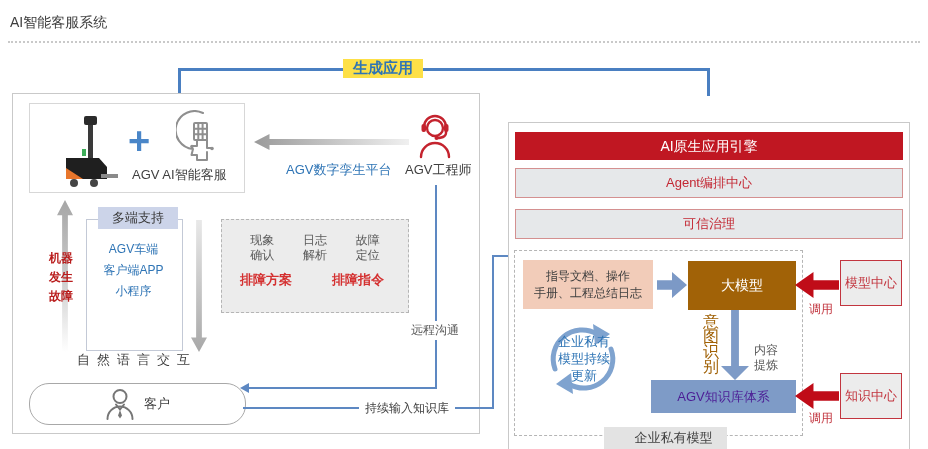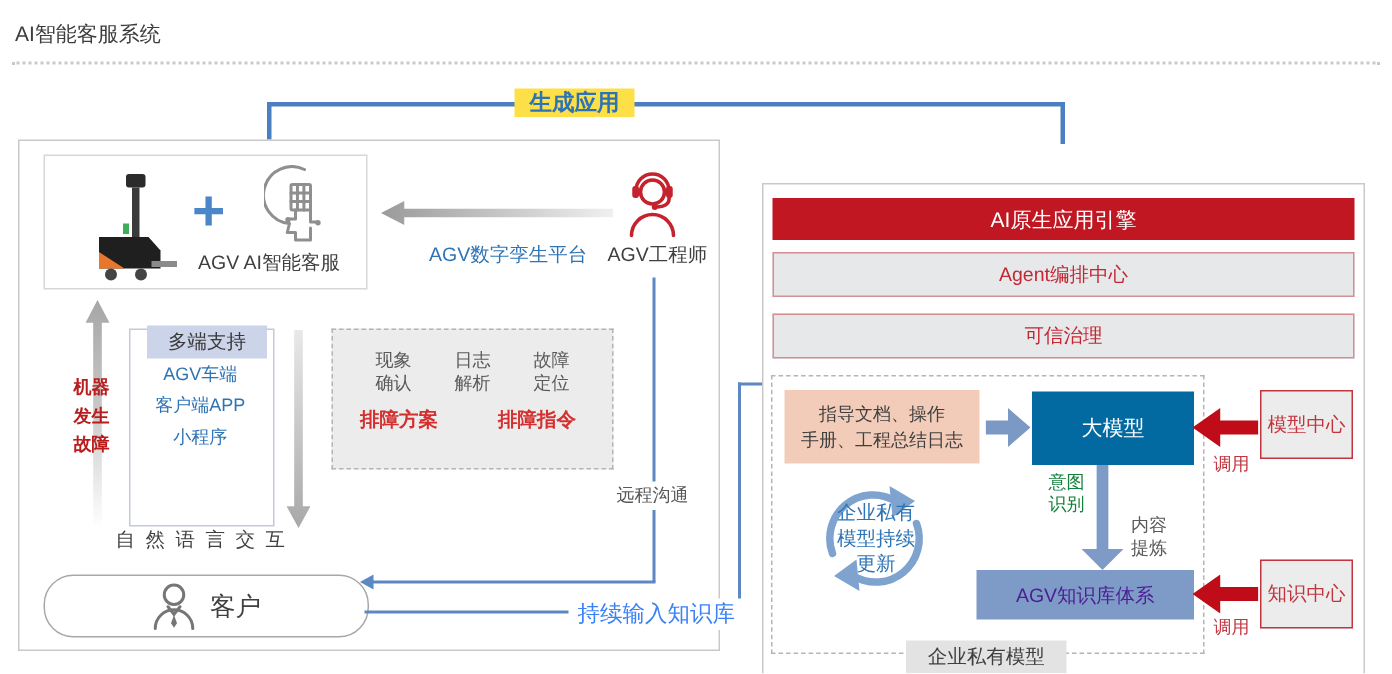--- a/index.html
+++ b/index.html
@@ -39,69 +39,69 @@
   .twin-label{left:273px;top:67px;font-size:13px;color:#2e74b5;}
   .engineer-icon{left:402px;top:18px;}
   .engineer-label{left:392px;top:67px;font-size:13px;color:#3f3f3f;}
 
   .arrow-up-gray{left:44px;top:106px;width:16px;height:152px;
     background:linear-gradient(to bottom,#a6a6a6 0%,#c6c6c6 45%,rgba(225,225,225,0) 100%);
     clip-path:polygon(50% 0,100% 10%,68% 10%,68% 100%,32% 100%,32% 10%,0 10%);}
   .fault-text{left:26px;top:155px;width:44px;font-size:12px;font-weight:bold;color:#b91c1c;line-height:19px;text-align:center;}
 
   .multi-box{left:73px;top:125px;width:95px;height:130px;border:1px solid #c3c9d6;background:#fff;}
-  .multi-header{left:85px;top:113px;width:80px;height:22px;background:#ccd4e9;font-size:13px;color:#3a3a3a;line-height:22px;text-align:center;margin-top:10px;}
+  .multi-header{left:85px;top:113px;width:80px;height:22px;background:#ccd4e9;font-size:13px;color:#3a3a3a;line-height:22px;text-align:center;}
   .multi-items{left:73px;top:148px;width:95px;text-align:center;font-size:12px;color:#2e74b5;line-height:15px;}
   .multi-items .mi{margin-bottom:6px;text-align:center;}
 
   .arrow-down-gray{left:178px;top:126px;width:16px;height:132px;
     background:linear-gradient(to bottom,rgba(205,205,205,0.45),#a8a8a8);
     clip-path:polygon(32% 0,68% 0,68% 89%,100% 89%,50% 100%,0 89%,32% 89%);}
 
   .diag-box{left:208px;top:125px;width:188px;height:94px;background:#ececec;border:1px dashed #b5b5b5;box-sizing:border-box;}
   .diag-steps{display:flex;justify-content:space-around;padding:13px 14px 0 14px;font-size:12px;color:#595959;line-height:15px;text-align:center;}
   .diag-plans{display:flex;justify-content:space-between;padding:8px 24px 0 18px;font-size:13px;font-weight:bold;color:#d43030;font-family:Liberation Mono, monospace;}
 
   .nli-label{left:64px;top:257px;font-size:13px;color:#3f3f3f;letter-spacing:7px;}
 
   .customer-pill{left:16px;top:289px;width:215px;height:40px;border:1px solid #a8a8a8;border-radius:20px;display:flex;align-items:center;justify-content:center;gap:9px;}
-  .customer-label{font-size:17px;color:#3f3f3f;}
+  .customer-label{font-size:13px;color:#3f3f3f;}
 
   
   .tline{background:#5d88c2;}
   .eng-vline{left:435px;top:185px;width:2px;height:203px;}
   .remote-hline{left:248px;top:387px;width:189px;height:2px;}
   .tri-left{width:0;height:0;border-top:5px solid transparent;border-bottom:5px solid transparent;border-right:9px solid #5d88c2;}
   .tri-right{width:0;height:0;border-top:5px solid transparent;border-bottom:5px solid transparent;border-left:9px solid #5d88c2;}
   .remote-tip{left:240px;top:383px;}
   .remote-label{left:408px;top:321px;background:#fff;padding:1px 3px;font-size:12px;color:#595959;}
   .kb-hline{left:243px;top:407px;width:250px;height:2px;}
   .kb-vline{left:492px;top:255px;width:2px;height:154px;}
   .kb-topline{left:492px;top:255px;width:20px;height:2px;}
   .kb-tip{left:510px;top:251px;}
-  .kb-label{left:359px;top:399px;background:#fff;padding:1px 6px;font-size:15px;color:#3b82f6;margin-left:20px;}
+  .kb-label{left:359px;top:399px;background:#fff;padding:1px 6px;font-size:12px;color:#404040;}
 
   
   .engine-bar{left:6px;top:9px;width:388px;height:28px;background:#c01722;color:#fff;font-size:14px;line-height:28px;text-align:center;}
   .rp-bar{left:6px;width:388px;height:30px;background:#e6e8ea;border:1px solid #d49090;box-sizing:border-box;color:#c32733;font-size:13px;line-height:28px;text-align:center;}
   .agent-bar{top:45px;}
   .trust-bar{top:86px;}
   .rp-dashed{left:5px;top:127px;width:289px;height:186px;border:1px dashed #b5b5b5;box-sizing:border-box;}
   .docs-box{left:14px;top:137px;width:130px;height:49px;background:#f2ccb9;font-size:12px;color:#3f3f3f;line-height:17px;}
   .arrow-right-blue{left:148px;top:149px;width:30px;height:26px;background:#7c99c6;
     clip-path:polygon(0 32%,50% 32%,50% 0,100% 50%,50% 100%,50% 68%,0 68%);}
-  .llm-box{left:179px;top:138px;width:108px;height:49px;background:#0369a1;color:#fff;font-size:14px;line-height:49px;text-align:center;}
-  .intent-label{left:188px;top:191px;width:28px;font-size:12px;color:#15803d;line-height:15px;text-align:center;}
+  .llm-box{left:179px;top:138px;width:108px;height:49px;background:#a16207;color:#fff;font-size:14px;line-height:49px;text-align:center;}
+  .intent-label{left:188px;top:191px;width:28px;font-size:16px;color:#a16207;line-height:15px;text-align:center;}
   .arrow-down-blue{left:212px;top:187px;width:28px;height:70px;background:#7e9bc7;
     clip-path:polygon(36% 0,64% 0,64% 80%,100% 80%,50% 100%,0 80%,36% 80%);}
   .refine-label{left:243px;top:220px;width:28px;font-size:12px;color:#595959;line-height:15px;text-align:center;}
   .cycle-icon{left:34px;top:196px;}
   .cycle-text{left:36px;top:210px;width:78px;font-size:13px;color:#2e74b5;line-height:17px;text-align:center;}
   .kb-box{left:142px;top:257px;width:145px;height:33px;background:#7e9bc7;color:#4c1d95;font-size:13px;line-height:33px;text-align:center;}
-  .private-label{left:95px;top:304px;width:107px;height:22px;background:#e3e3e3;font-size:13px;color:#3f3f3f;line-height:22px;text-align:center;}
+  .private-label{left:95px;top:304px;width:107px;height:22px;background:#e3e3e3;font-size:13px;color:#3f3f3f;line-height:22px;text-align:center;padding-left:16px;}
   .arrow-left-red{width:44px;height:26px;background:#c00c18;
     clip-path:polygon(100% 32%,42% 32%,42% 0,0 50%,42% 100%,42% 68%,100% 68%);}
   .red-arrow-1{left:286px;top:149px;}
   .red-arrow-2{left:286px;top:260px;}
   .center-box{left:331px;width:62px;height:46px;background:#ececec;border:1px solid #c2353f;box-sizing:border-box;color:#c2353f;font-size:13px;text-align:center;line-height:44px;}
   .model-center{top:137px;}
   .knowledge-center{top:250px;}
   .call-label{left:300px;font-size:12px;color:#c2353f;}
   .call-1{top:178px;}
   .call-2{top:287px;}

